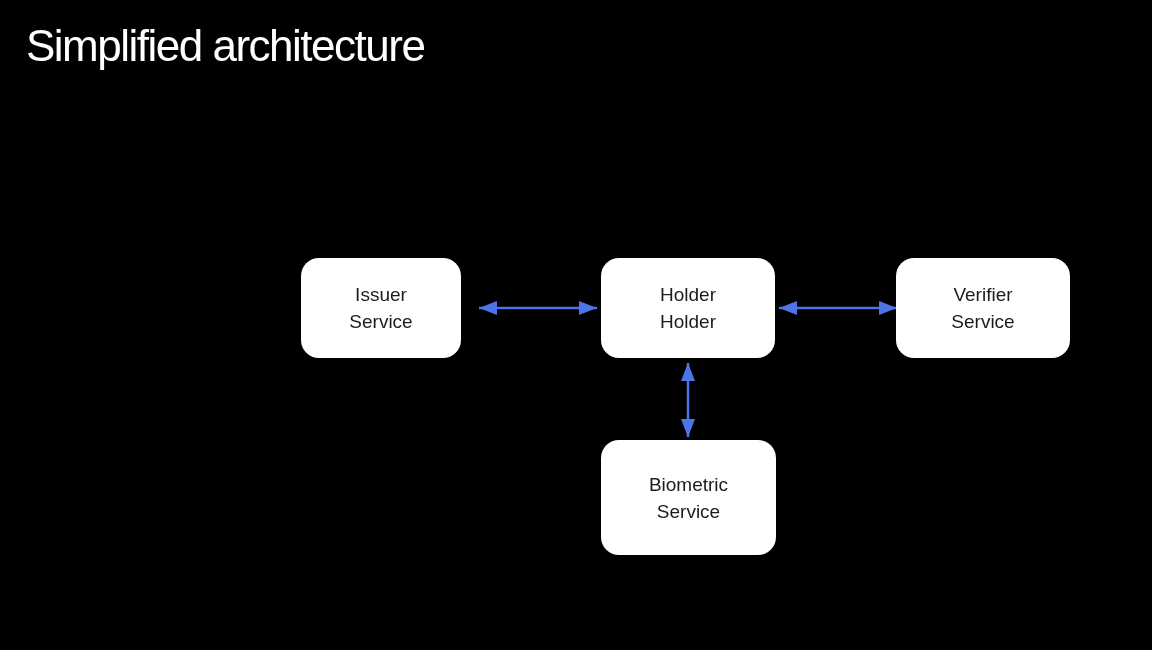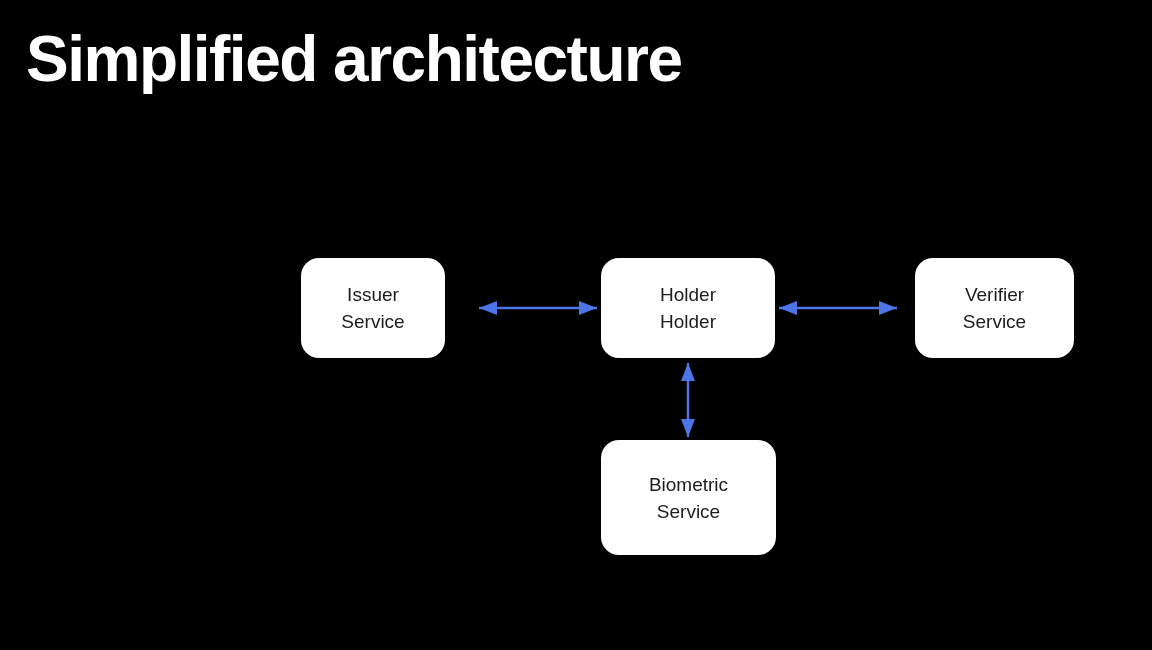--- a/index.html
+++ b/index.html
@@ -18,22 +18,22 @@
   }
   .slide {
     position: relative;
     width: 1152px; height: 650px;
     background: var(--background);
   }
   .title {
     position: absolute;
     left: 26px; top: 16px;
     color: var(--title);
-    font-size: 64px;
-    font-weight: 700;
+    font-size: 44px;
+    font-weight: 400;
     letter-spacing: -1.5px;
     line-height: 1.35;
     white-space: nowrap;
   }
   .arrows {
     position: absolute;
     left: 0; top: 0;
     width: 1152px; height: 650px;
   }
   .arrows line {
@@ -68,35 +68,35 @@
     <defs>
       <marker id="ah" viewBox="0 0 18 14" refX="18" refY="7" markerWidth="18" markerHeight="14" markerUnits="userSpaceOnUse" orient="auto-start-reverse">
         <path class="arrowhead-shape" d="M0,0 L18,7 L0,14 Z"></path>
       </marker>
     </defs>
     <line x1="479" y1="308" x2="597" y2="308" marker-start="url(#ah)" marker-end="url(#ah)"></line>
     <line x1="779" y1="308" x2="897" y2="308" marker-start="url(#ah)" marker-end="url(#ah)"></line>
     <line x1="688" y1="363" x2="688" y2="437" marker-start="url(#ah)" marker-end="url(#ah)"></line>
   </svg>
 
-  <div class="node" style="left:301px; top:258px; width:144px; height:100px;">
+  <div class="node" style="left:301px; top:258px; width:160px; height:100px;">
     <div class="node-label">
       <span>Issuer</span><br>
       <span>Service</span>
     </div>
   </div>
 
   <div class="node" style="left:601px; top:258px; width:174px; height:100px;">
     <div class="node-label">
       <span>Holder</span><br>
       <span>Holder</span>
     </div>
   </div>
 
-  <div class="node" style="left:915px; top:258px; width:159px; height:100px;">
+  <div class="node" style="left:896px; top:258px; width:174px; height:100px;">
     <div class="node-label">
       <span>Verifier</span><br>
       <span>Service</span>
     </div>
   </div>
 
   <div class="node" style="left:601px; top:440px; width:175px; height:115px;">
     <div class="node-label">
       <span>Biometric</span><br>
       <span>Service</span>

